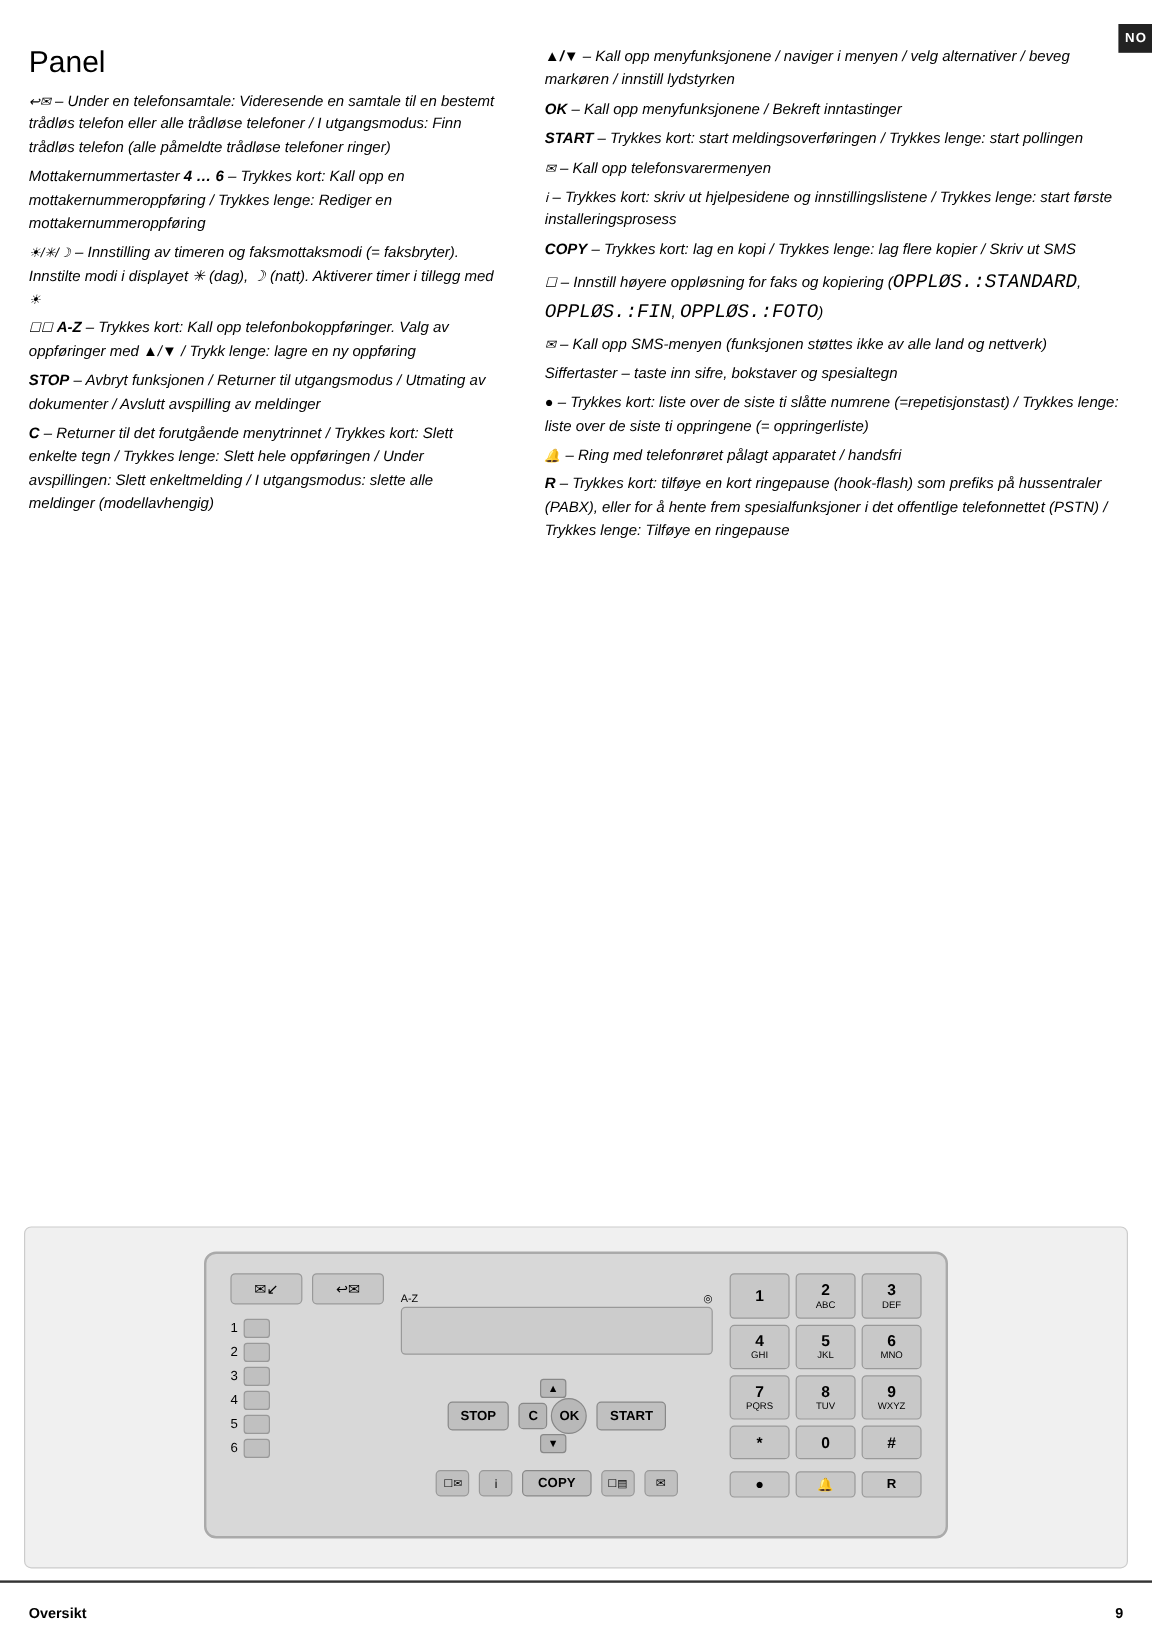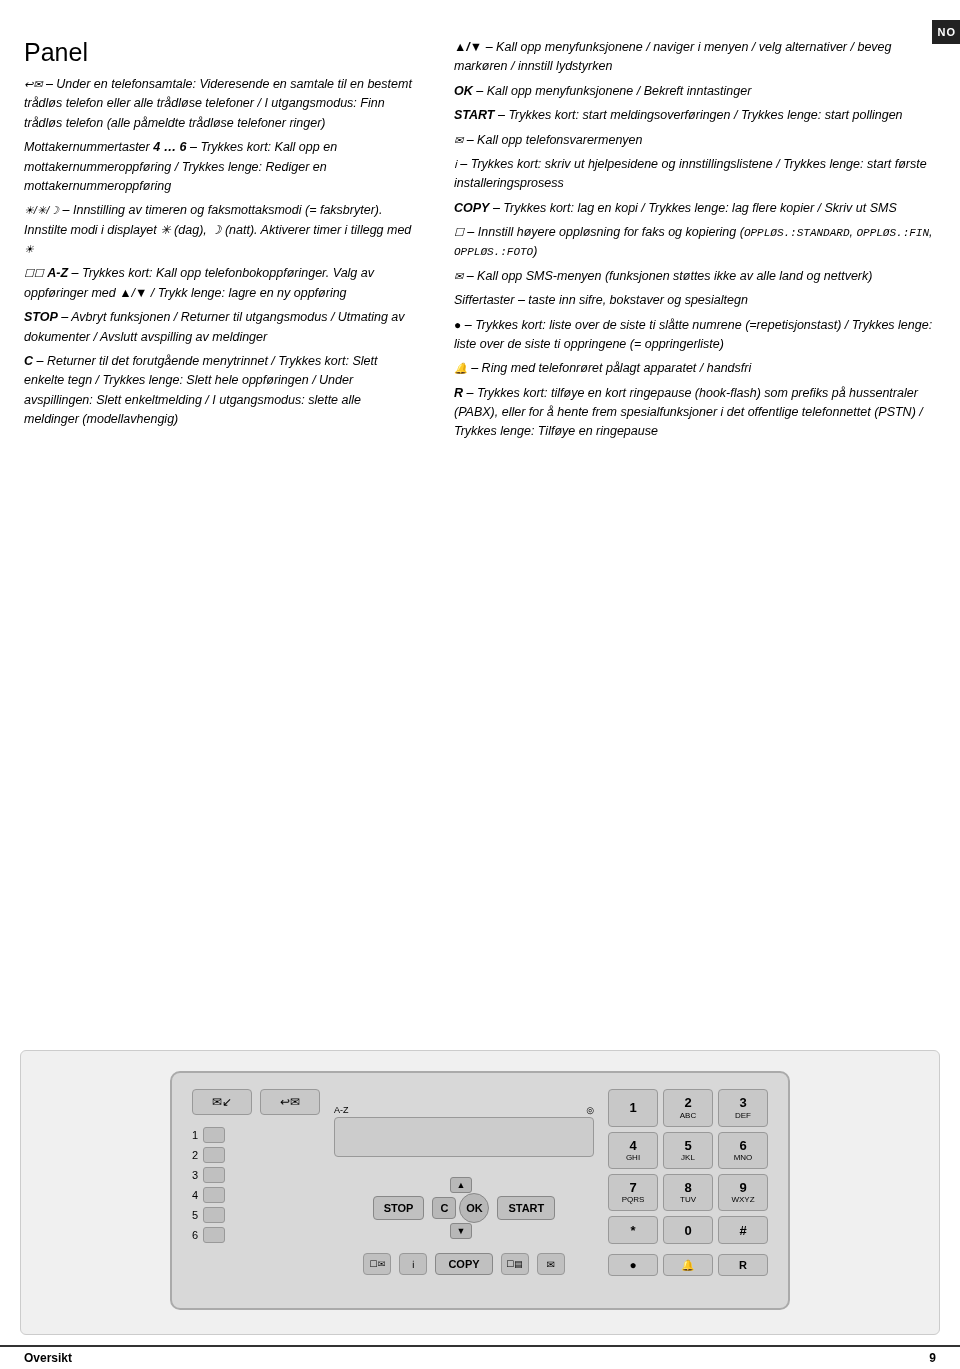--- a/index.html
+++ b/index.html
@@ -61,21 +61,21 @@
     .text-block {
       font-size: 12.5px;
       line-height: 1.55;
       margin-bottom: 6px;
     }
 
     .text-block p {
       margin-bottom: 5px;
       font-style: italic;
     }
-    .mono { font-family: 'Courier New', monospace; font-size: 11px; }
+    .mono { font-family: 'Courier New', monospace; font-size: 16px; }
 
     
     .device-area {
       background: #f0f0f0;
       margin: 10px 20px 10px 20px;
       border: 1px solid #ccc;
       border-radius: 6px;
       padding: 20px 16px 24px 16px;
       display: flex;
       flex-direction: column;
@@ -317,21 +317,21 @@
       align-items: center;
       justify-content: center;
     }
 
     
     .page-footer {
       border-top: 2px solid #333;
       display: flex;
       justify-content: space-between;
       align-items: center;
-      padding: 4px 24px;
+      padding: 18px 24px;
       font-size: 12px;
       font-weight: bold;
       margin-top: auto;
     }
   </style>
 </head>
 <body>
 
 <div class="page-container">
 

